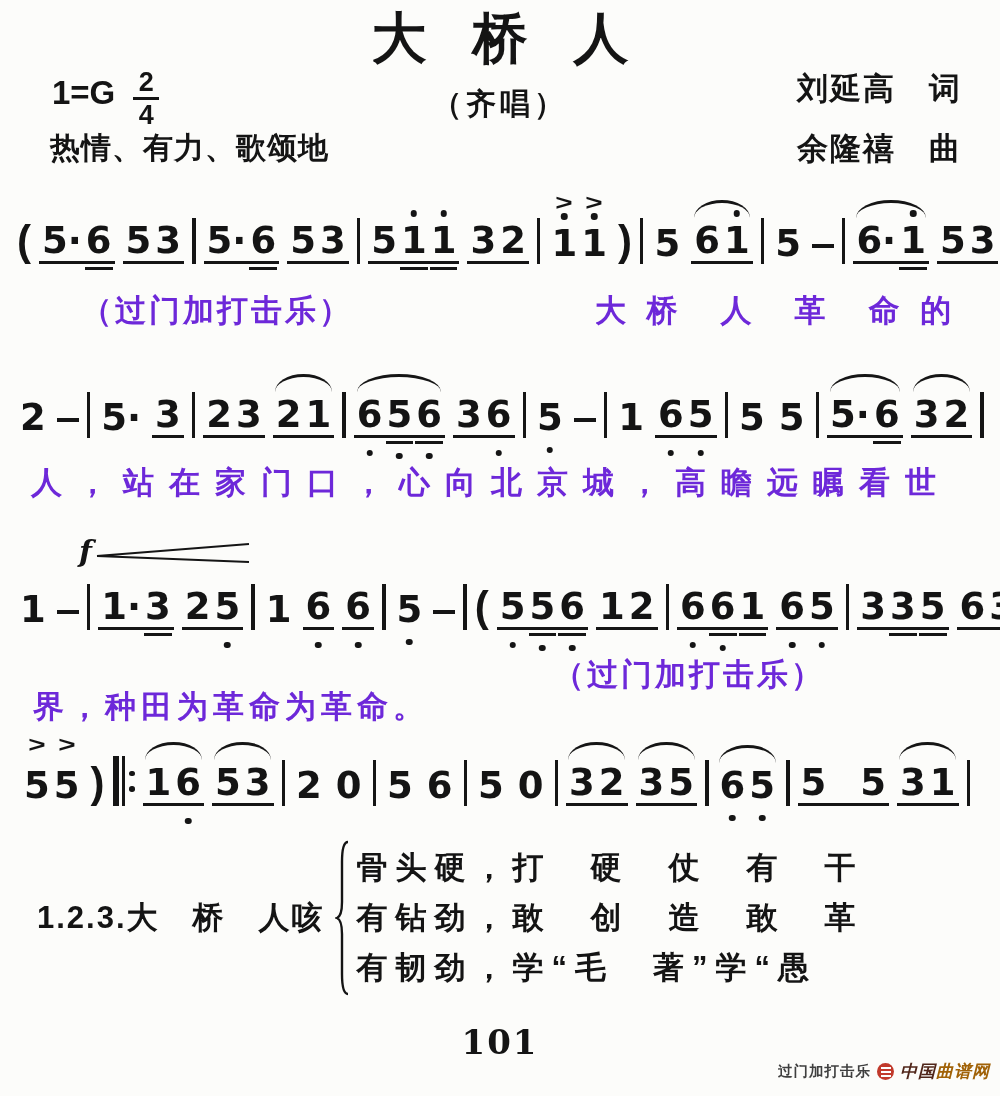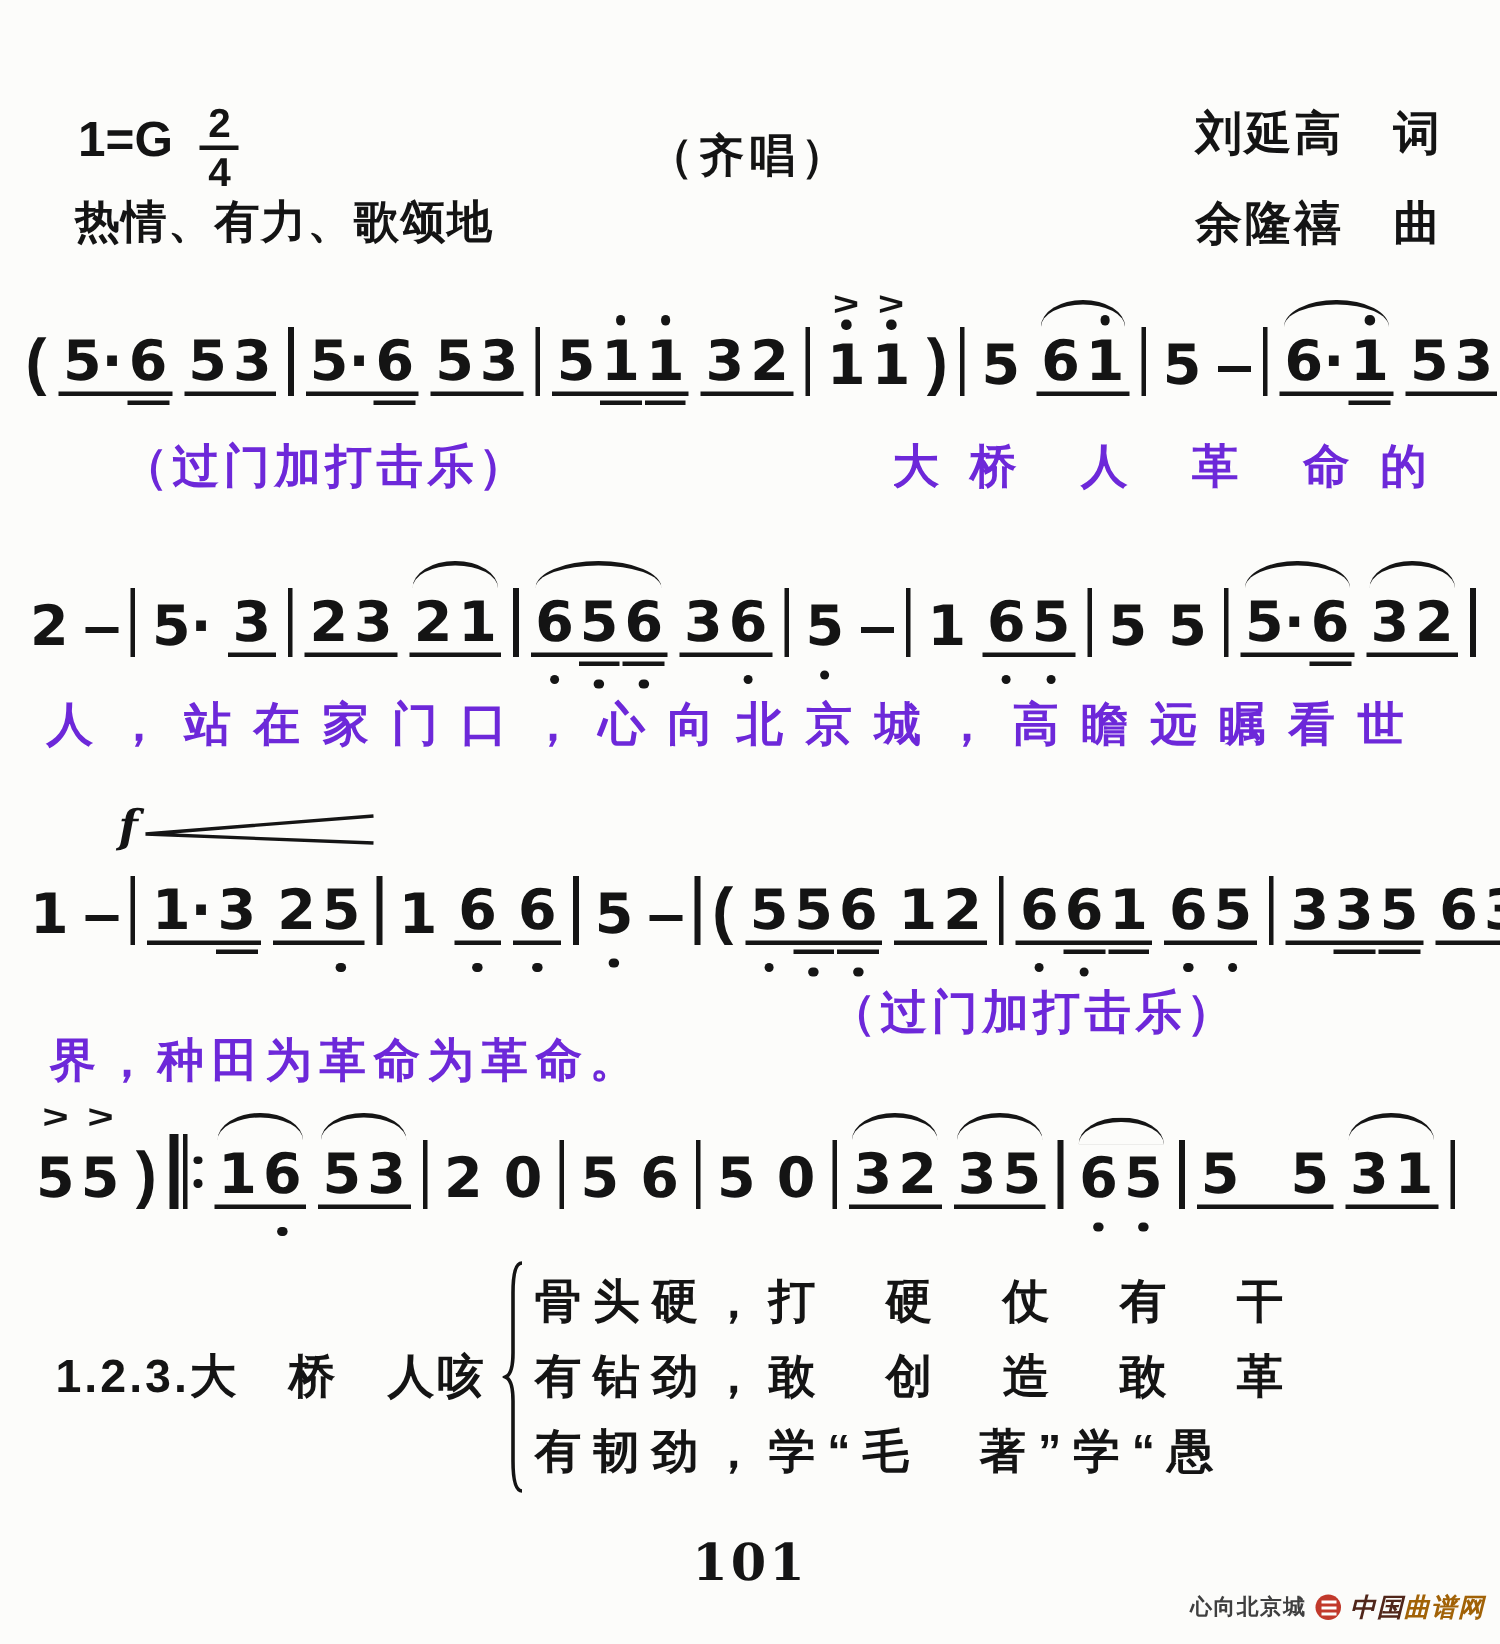--- a/index.html
+++ b/index.html
@@ -79,20 +79,21 @@
                   box-shadow:0 4px 0 #fff,0 8px 0 #fcfcfa;}
   .wm-site{font-size:17px;font-weight:800;font-style:italic;letter-spacing:1px;}
   .wm-site .s1{color:#50261a;}
   .wm-site .s2{color:#a16207;}
 </style>
 </head>
 <body>
 
 <div class="sheet">
 
+  <div class="title">大桥人</div>
   <div class="subtitle">（齐唱）</div>
 
   <div class="keysig">
     <span>1=G</span>
     <span class="frac">
       <span class="num">2</span>
       <span class="bar"></span>
       <span class="den">4</span>
     </span>
   </div>
@@ -392,18 +393,18 @@
         <span class="vline">骨头硬，打　硬　仗　有　干</span>
         <span class="vline">有钻劲，敢　创　造　敢　革</span>
         <span class="vline">有韧劲，学“毛　著”学“愚</span>
       </span>
     </div>
   </div>
 
   <div class="pageno">101</div>
 
   <div class="watermark">
-    <span class="wm-prefix">心向北京城</span>
+    <span class="wm-prefix">过门加打击乐</span>
     <span class="wm-logo"></span>
     <span class="wm-site"><i class="s1">中国</i><i class="s2">曲谱网</i></span>
   </div>
 
 </div>
 
 </body></html>

